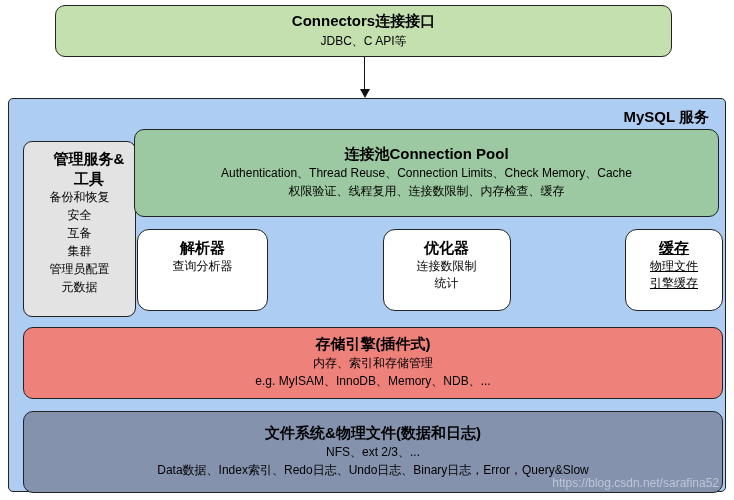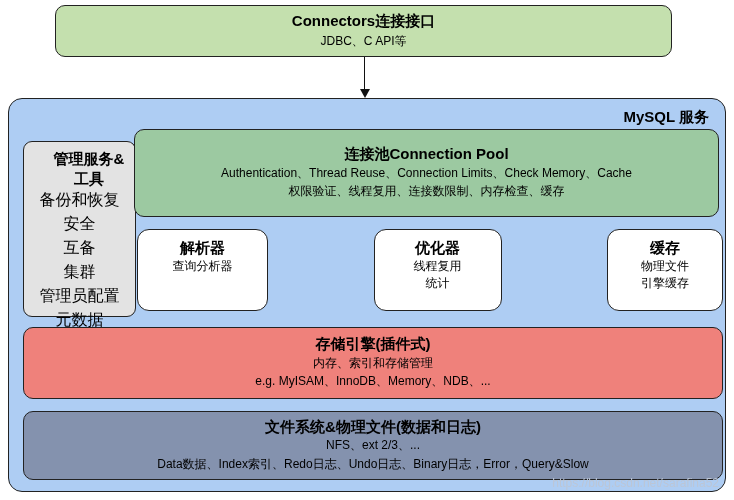--- a/index.html
+++ b/index.html
@@ -38,39 +38,39 @@
     border-right: 5px solid transparent;
     border-top: 9px solid #111;
   }
 
   
   .service-box {
     position: absolute;
     left: 8px; top: 98px; width: 718px; height: 394px;
     background: var(--blue);
     border: 1.5px solid #222;
-    border-radius: 14px;
+    border-radius: 5px;
   }
   .service-title {
     position: absolute; top: 9px; right: 16px;
     font-size: 15px; font-weight: bold;
   }
 
   
   .admin-box {
     position: absolute;
     left: 14px; top: 42px; width: 113px; height: 176px;
     background: var(--gray);
     border: 1.5px solid #222;
     border-radius: 9px;
     display: flex; flex-direction: column; align-items: center;
     padding-top: 7px;
   }
   .admin-title { font-size: 15px; font-weight: bold; line-height: 1.3; text-align: center; margin-left: 19px; }
-  .admin-item  { font-size: 16px; line-height: 1.5; text-align: center; }
+  .admin-item  { font-size: 12px; line-height: 1.5; text-align: center; }
 
   
   .pool-box {
     position: absolute;
     left: 125px; top: 30px; width: 585px; height: 88px;
     background: var(--green-mid);
     border: 1.5px solid #222;
     border-radius: 10px;
     display: flex; flex-direction: column; justify-content: center; align-items: center;
     gap: 1px;
@@ -85,37 +85,37 @@
   .component-box {
     background: #ffffff;
     border: 1.5px solid #222;
     border-radius: 12px;
     display: flex; flex-direction: column; align-items: center;
     padding-top: 9px;
   }
   .component-box.c0 { width: 134px; }
   .component-box.c1 { width: 131px; }
   .component-box.c2 { width: 128px; }
-  .component-box.c3 { width: 116px; }
+  .component-box.c3 { width: 98px; text-decoration: underline; }
 
   
   .engine-box {
     position: absolute;
     left: 14px; top: 228px; width: 700px; height: 72px;
     background: var(--red);
     border: 1.5px solid #222;
     border-radius: 10px;
     display: flex; flex-direction: column; justify-content: center; align-items: center;
     gap: 1px;
   }
 
   
   .fs-box {
     position: absolute;
-    left: 14px; top: 312px; width: 700px; height: 69px;
+    left: 14px; top: 312px; width: 700px; height: 82px;
     background: var(--slate);
     border: 1.5px solid #222;
     border-radius: 10px;
     display: flex; flex-direction: column; justify-content: center; align-items: center;
     gap: 1px;
   }
 
   
   .watermark {
     position: absolute;
@@ -158,21 +158,21 @@
       <div class="box-sub">权限验证、线程复用、连接数限制、内存检查、缓存</div>
     </div>
 
     <div class="component-row">
       <div class="component-box c1">
         <div class="box-title">解析器</div>
         <div class="box-sub">查询分析器</div>
       </div>
       <div class="component-box c2">
         <div class="box-title">优化器</div>
-        <div class="box-sub">线程复用</div>
+        <div class="box-sub">连接数限制</div>
         <div class="box-sub">统计</div>
       </div>
       <div class="component-box c3">
         <div class="box-title">缓存</div>
         <div class="box-sub">物理文件</div>
         <div class="box-sub">引擎缓存</div>
       </div>
     </div>
 
     <div class="engine-box">

